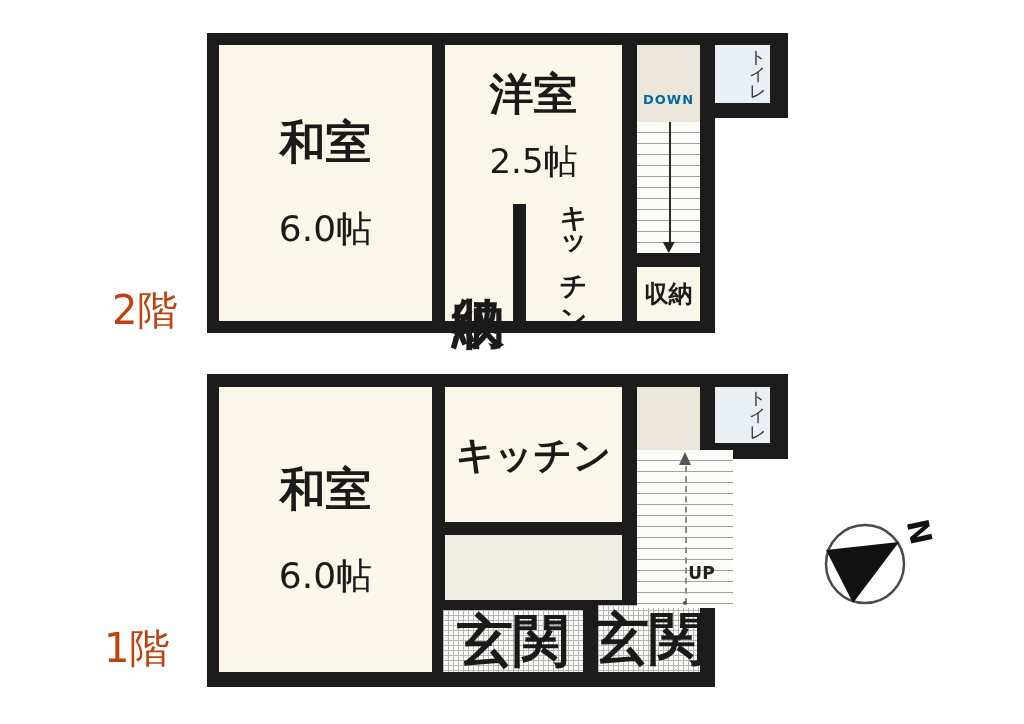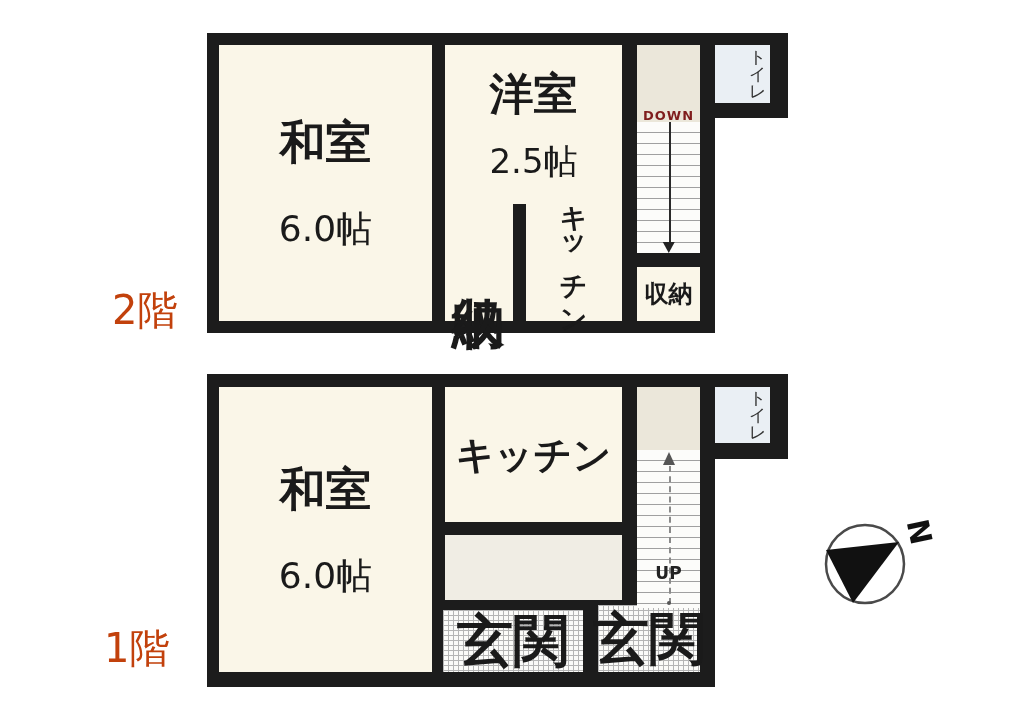--- a/index.html
+++ b/index.html
@@ -33,21 +33,21 @@
   #f2-treads{left:637px;top:122px;width:63px;height:131px;}
   #f2-closet-stairs{left:637px;top:267px;width:63px;height:54px;}
   #f2-toilet{left:715px;top:45px;width:55px;height:58px;}
 
   #f1-washitsu{left:219px;top:387px;width:213px;height:285px;gap:18px;}
   #f1-kitchen{left:445px;top:387px;width:177px;height:135px;}
   #f1-store{left:445px;top:535px;width:177px;height:65px;}
   #f1-genkan-left{left:443px;top:610px;width:140px;height:62px;}
   #f1-genkan-right{left:598px;top:605px;width:102px;height:67px;}
   #f1-landing{left:637px;top:387px;width:63px;height:63px;}
-  #f1-treads{left:637px;top:450px;width:63px;height:158px;}
+  #f1-treads{left:637px;top:450px;width:63px;height:158px;padding-left:33px;}
   #f1-toilet{left:715px;top:387px;width:55px;height:56px;}
 
   
   .rname{font-size:46px;font-weight:600;white-space:nowrap;}
   .rsize{font-size:36px;font-weight:500;white-space:nowrap;margin-top:28px;}
   #f2-yoshitsu .rname{font-size:44px;}
   #f2-yoshitsu .rsize{font-size:34px;}
   .vtext{writing-mode:vertical-rl;text-orientation:upright;white-space:nowrap;}
   #f2-closet-mid .vtext{font-size:53px;font-weight:700;letter-spacing:2px;}
   #f2-kitchen .vtext{font-size:27px;font-weight:600;letter-spacing:4px;}
@@ -70,22 +70,22 @@
   .center-line.solid{border-left:2px solid #2a2a2a;}
   .center-line.dashed{border-left:2px dashed #8a8a8a;top:16px;bottom:4px;}
   .arrow-down{position:absolute;left:50%;bottom:0;transform:translateX(-52%);
     width:0;height:0;border-left:6px solid transparent;border-right:6px solid transparent;
     border-top:11px solid #222;}
   .arrow-up{position:absolute;left:50%;top:2px;transform:translateX(-50%);
     width:0;height:0;border-left:6px solid transparent;border-right:6px solid transparent;
     border-bottom:13px solid #555;}
   .line-dot{position:absolute;left:50%;bottom:3px;transform:translateX(-50%);
     width:4px;height:4px;border-radius:50%;background:#555;}
-  .down-label{position:absolute;bottom:0;width:100%;text-align:center;
-    font-size:13px;font-weight:600;letter-spacing:1px;color:#7f1d1d;}
+  .down-label{position:absolute;bottom:16px;width:100%;text-align:center;
+    font-size:13px;font-weight:600;letter-spacing:1px;color:#0369a1;}
   .up-label{position:absolute;bottom:26px;width:100%;text-align:center;
     font-size:17px;font-weight:600;color:#222;}
   #f2-landing{justify-content:flex-end;}
 
   
   .hatch{
     background-color:#fbfbf9;
     background-image:
       repeating-linear-gradient(to right,#b5b5b5 0 1px,transparent 1px 5px),
       repeating-linear-gradient(to bottom,#b5b5b5 0 1px,transparent 1px 5px);

